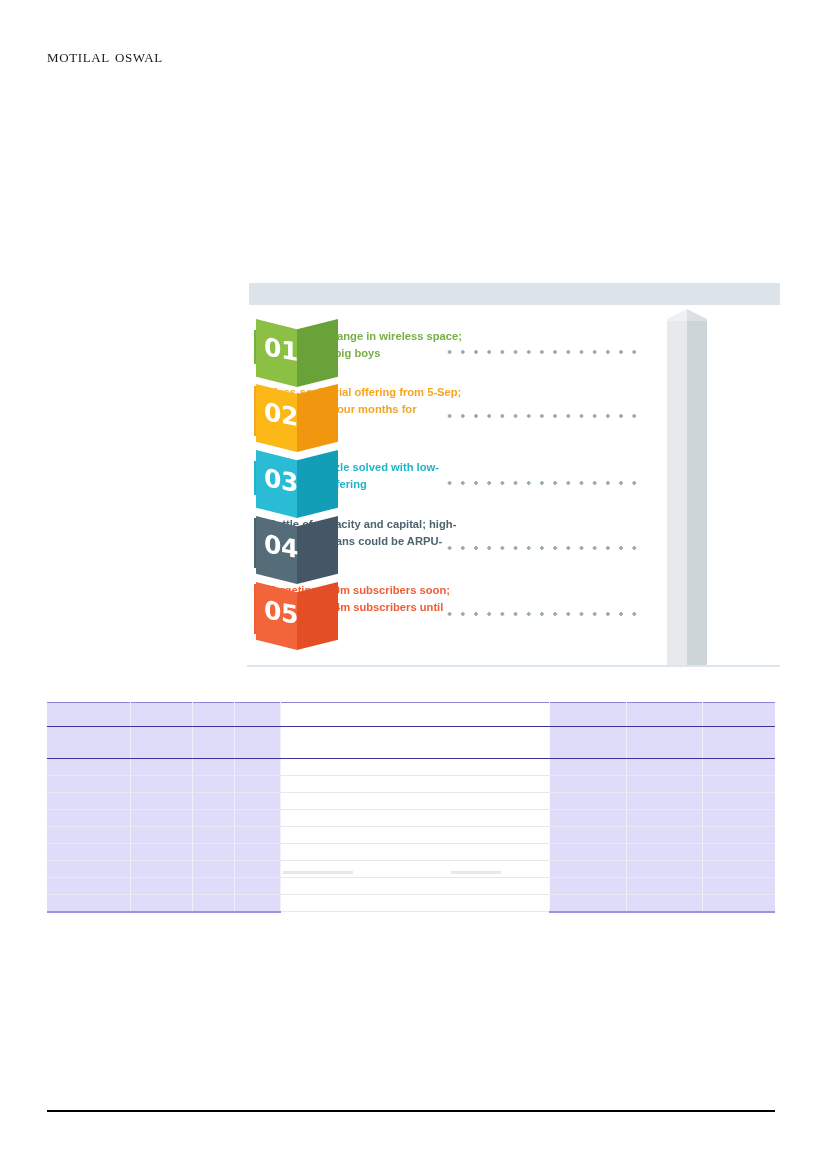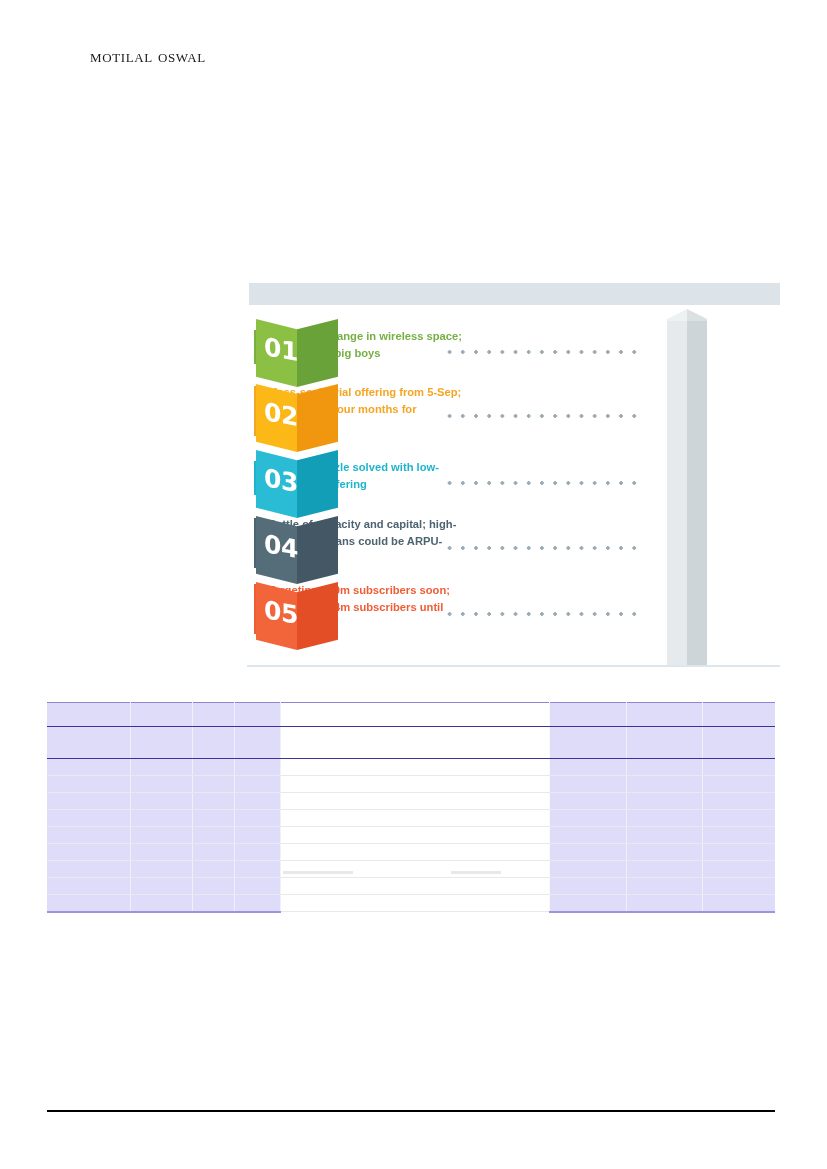--- a/index.html
+++ b/index.html
@@ -29,21 +29,20 @@
     position: absolute;
     left: 47px;
     top: 45px;
     font-family: "Liberation Serif", serif;
     font-size: 19px;
     letter-spacing: 0.6px;
     color: #1a1a1a;
     white-space: nowrap;
     font-variant: small-caps;
     text-transform: lowercase;
-    margin-left: 43px;
   }
   .brand::first-letter { font-size: 19px; }
 
   
   .infographic {
     position: absolute;
     left: 247px;
     top: 283px;
     width: 533px;
     height: 384px;

